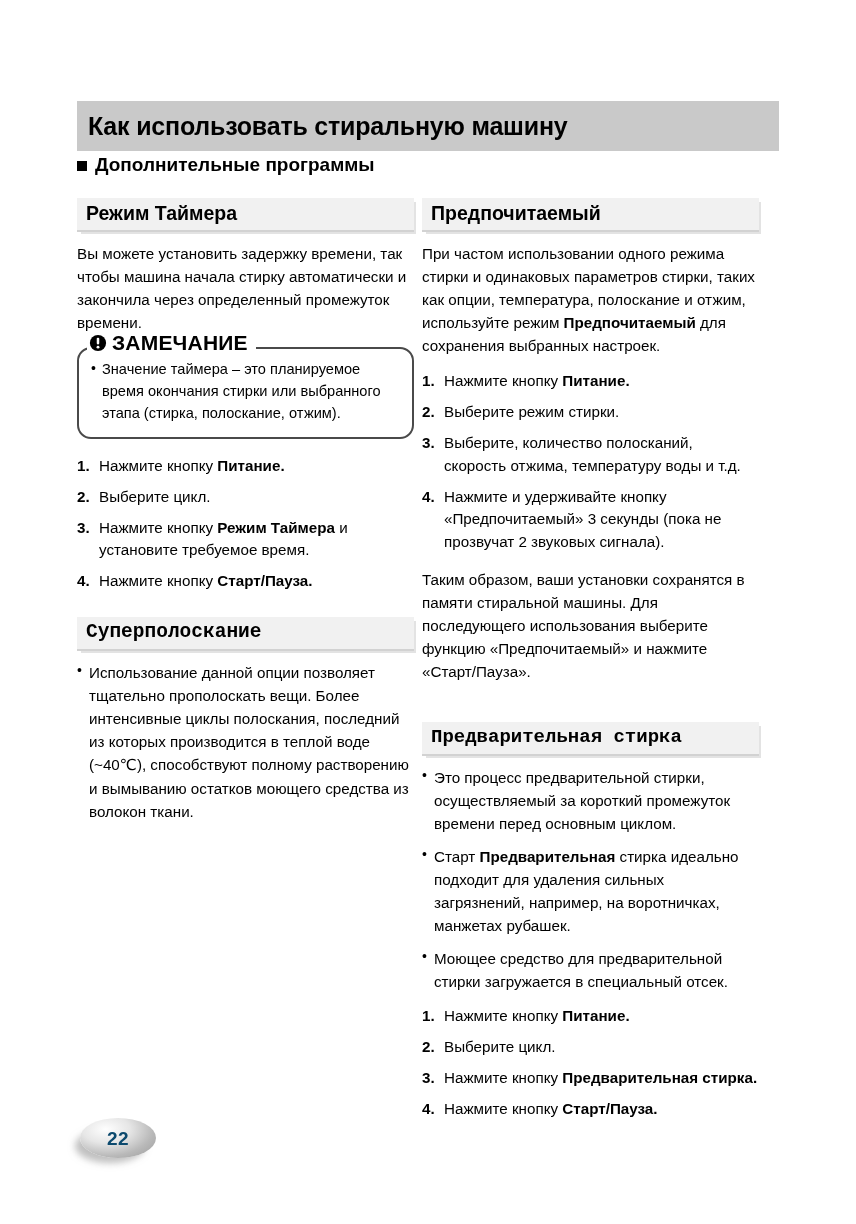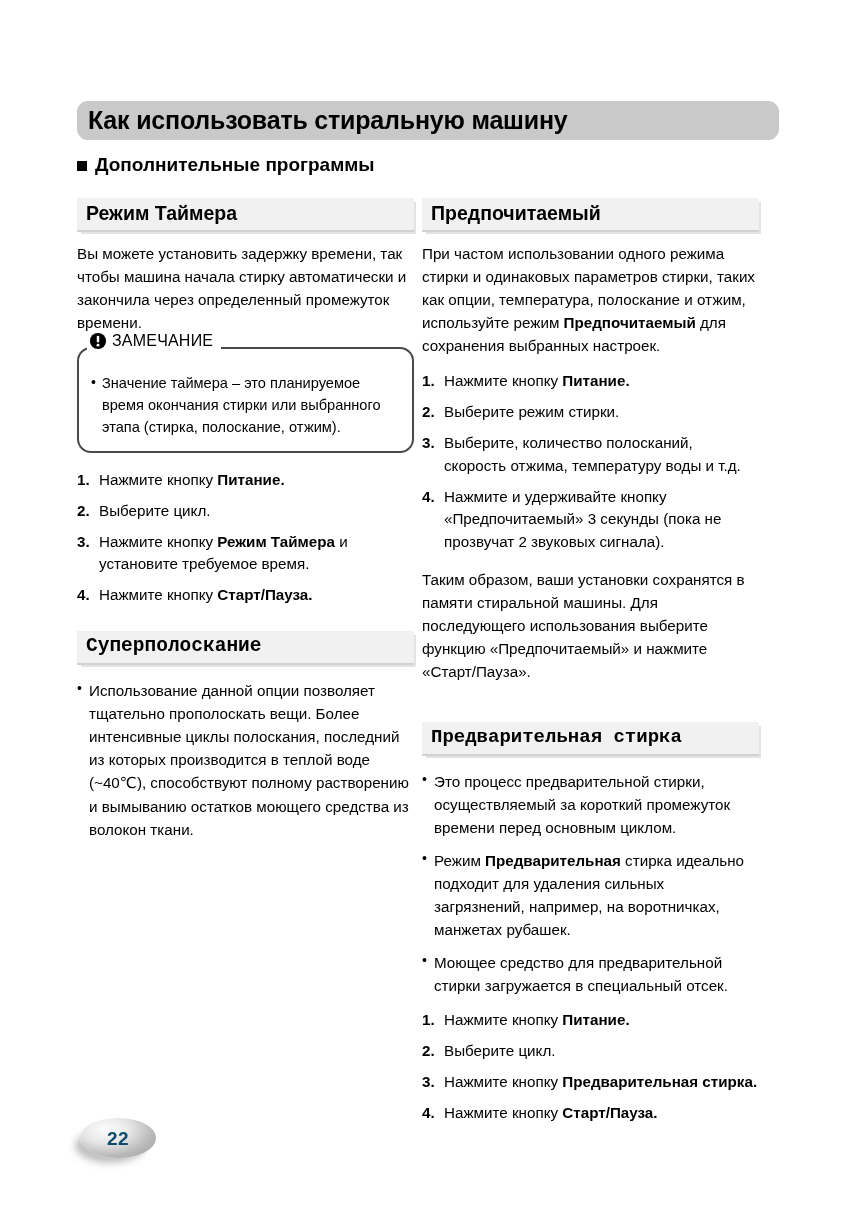--- a/index.html
+++ b/index.html
@@ -23,25 +23,24 @@
     box-sizing: border-box;
     overflow: hidden;
   }
 
   
   .chapter-bar {
     position: absolute;
     left: 77px;
     top: 101px;
     width: 702px;
-    height: 39px;
+    height: 50px;
     background: #c9c9c9;
     display: flex;
     align-items: center;
-    border-radius: 11px;
   }
   .chapter-bar .chapter-title {
     font-size: 25px;
     font-weight: bold;
     letter-spacing: -0.2px;
     padding-left: 11px;
     line-height: 1;
     white-space: nowrap;
   }
 
@@ -123,21 +122,21 @@
     position: absolute;
     left: 0;
     top: 0;
     font-weight: bold;
     font-size: 15.2px;
   }
 
   
   ul.bullets {
     list-style: none;
-    margin: 14px 0 12px 0;
+    margin: 0 0 12px 0;
     padding: 0;
   }
   ul.bullets > li {
     position: relative;
     font-size: 15.2px;
     line-height: 1.52;
     padding-left: 12px;
     margin-bottom: 10px;
   }
   ul.bullets > li::before {
@@ -167,22 +166,22 @@
     gap: 5px;
     line-height: 1;
   }
   .note-legend .note-icon {
     width: 18px;
     height: 18px;
     flex: 0 0 18px;
     display: block;
   }
   .note-legend .note-title {
-    font-size: 16px;
-    font-weight: normal;
+    font-size: 21px;
+    font-weight: bold;
     letter-spacing: 0.2px;
     line-height: 1;
     white-space: nowrap;
   }
   .note ul.bullets > li {
     margin-bottom: 0;
     font-size: 14.6px;
     line-height: 1.5;
     padding-left: 11px;
   }
@@ -302,21 +301,21 @@
     </ol>
 
     <p class="body">Таким образом, ваши установки сохранятся в памяти стиральной машины. Для последующего использования выберите функцию «Предпочитаемый» и нажмите «Старт/Пауза».</p>
 
     <div class="sec-head wide" style="margin-top:38px;font-family:Liberation Mono, monospace;">
       <span class="sec-title">Предварительная стирка</span>
     </div>
 
     <ul class="bullets">
       <li><span>Это процесс предварительной стирки, осуществляемый за короткий промежуток времени перед основным циклом.</span><b></b><span></span></li>
-      <li><span>Режим </span><b>Предварительная</b><span> стирка идеально подходит для удаления сильных загрязнений, например, на воротничках, манжетах рубашек.</span></li>
+      <li><span>Старт </span><b>Предварительная</b><span> стирка идеально подходит для удаления сильных загрязнений, например, на воротничках, манжетах рубашек.</span></li>
       <li><span>Моющее средство для предварительной стирки загружается в специальный отсек.</span><b></b><span></span></li>
     </ul>
 
     <ol class="steps">
       <li>
         <span class="num">1.</span><span>Нажмите кнопку </span><b>Питание.</b><span></span>
       </li>
       <li>
         <span class="num">2.</span><span>Выберите цикл.</span><b></b><span></span>
       </li>

